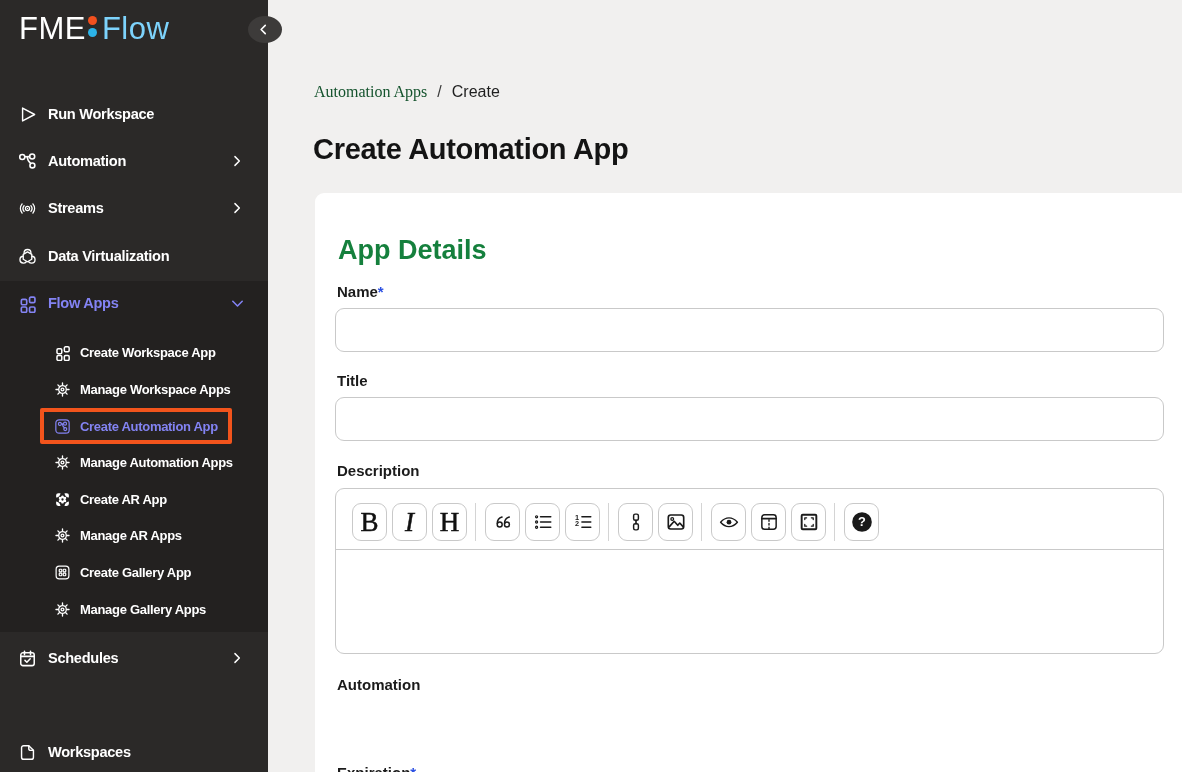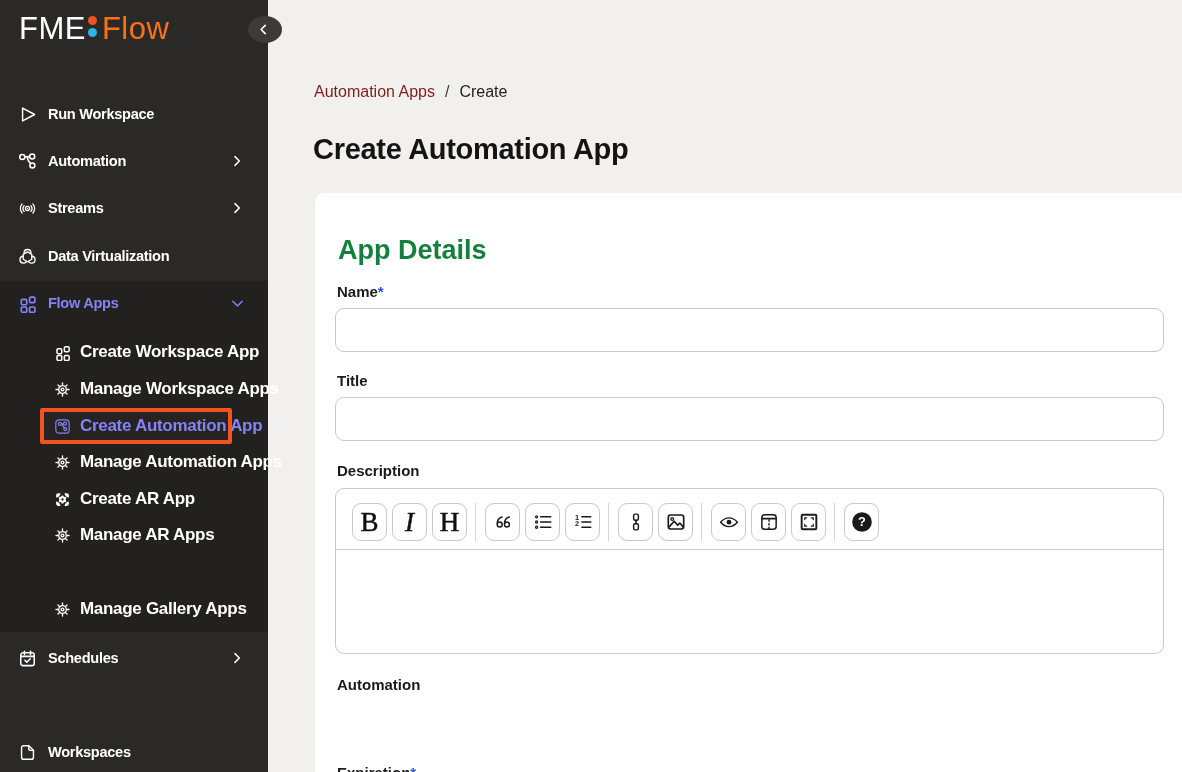--- a/index.html
+++ b/index.html
@@ -8,41 +8,41 @@
 
   
   .sidebar { position:absolute; left:0; top:0; width:268px; height:772px; background:#2b2928; z-index:5; }
   .expanded-bg { position:absolute; left:0; top:281px; width:268px; height:351px; background:#232120; }
   .logo { position:absolute; left:19px; top:13px; height:32px; display:flex; align-items:center; }
   .logo .fme { color:#fff; font-weight:400; font-size:31px; letter-spacing:0.5px; }
   .logo .dots { width:9px; margin:0 5px 0 2px; height:30px; position:relative; }
   .logo .dots i { position:absolute; left:0; width:9px; height:9px; border-radius:50%; }
   .logo .dots i.o { top:2px; background:#f2501e; }
   .logo .dots i.c { top:13.5px; background:#2cb3e8; }
-  .logo .flow { color:#f97316; font-weight:400; font-size:31px; letter-spacing:0.5px; }
+  .logo .flow { color:#7dd3fc; font-weight:400; font-size:31px; letter-spacing:0.5px; }
 
   .mi { position:absolute; left:0; width:256px; height:36px; display:flex; align-items:center; color:#fff; font-size:14.6px; font-weight:700; letter-spacing:-0.3px; }
   .mi .ic { position:absolute; left:17px; width:20px; height:20px; display:flex; align-items:center; justify-content:center; }
   .mi .tx { position:absolute; left:48px; white-space:nowrap; }
   .mi .chev { position:absolute; left:230px; width:14px; height:14px; }
 
-  .smi { position:absolute; left:0; width:265px; height:30px; display:flex; align-items:center; color:#fff; font-size:17px; font-weight:700; letter-spacing:-0.3px; }
+  .smi { position:absolute; left:0; width:265px; height:30px; display:flex; align-items:center; color:#fff; font-size:13px; font-weight:700; letter-spacing:-0.3px; }
   .smi .ic { position:absolute; left:54px; width:17px; height:17px; display:flex; align-items:center; justify-content:center; }
   .smi .tx { position:absolute; left:80px; white-space:nowrap; }
 
   .purple { color:#8383f3 !important; }
   .sel-box { position:absolute; left:40px; top:408px; width:192px; height:36px; border:4px solid #f2541c; border-radius:2px; background:#262322; z-index:0; }
   .mi,.smi { z-index:1; }
 
   .collapse-btn { position:absolute; left:248px; top:16px; width:34px; height:27px; background:#3d3b3a; border-radius:50%; z-index:6; display:flex; align-items:center; justify-content:center; }
 
   
   .main { position:absolute; left:268px; top:0; width:914px; height:772px; }
   .crumbs { position:absolute; left:46px; top:83px; font-size:16px; color:#1f1f1f; }
-  .crumbs a { color:#7f1d1d; text-decoration:none; }
+  .crumbs a { color:#14532d; text-decoration:none;font-family:Liberation Serif, serif; }
   .crumbs .sep { margin:0 10px; color:#3c3c3c; }
   h1 { position:absolute; left:45px; top:133px; font-size:29px; font-weight:700; color:#141414; letter-spacing:-0.3px; }
 
   .card { position:absolute; left:47px; top:193px; width:880px; height:700px; background:#fff; border-radius:9px; }
   .card h2 { position:absolute; left:23px; top:42px; font-size:27px; font-weight:700; color:#15803d; }
   .lbl { position:absolute; left:22px; font-size:15px; font-weight:700; color:#1b1b1b; }
   .lbl .req { color:#2c50e2; }
   .inp { position:absolute; left:20px; width:829px; height:44px; border:1px solid #c9c9c9; border-radius:9px; background:#fff; }
 
   .editor { position:absolute; left:20px; top:295px; width:829px; height:166px; border:1px solid #c9c9c9; border-radius:9px; background:#fff; }
@@ -288,20 +288,32 @@
 <div class="smi" style="top:520px;">
       <span class="ic">
         <svg width="17" height="17" viewBox="0 0 24 24" fill="none" stroke="#fff" stroke-width="1.9" stroke-linecap="round" stroke-linejoin="round">
           <circle cx="12" cy="12" r="5.4"></circle>
           <circle cx="12" cy="12" r="2"></circle>
           <path d="M12 2.8v2.6 M12 18.6v2.6 M2.8 12h2.6 M18.6 12h2.6 M5.5 5.5l1.9 1.9 M16.6 16.6l1.9 1.9 M18.5 5.5l-1.9 1.9 M7.4 16.6l-1.9 1.9"></path>
         </svg>
       </span>
       <span class="tx">Manage AR Apps</span>
     </div>
+<div class="smi" style="top:557px;">
+      <span class="ic">
+        <svg width="17" height="17" viewBox="0 0 24 24" fill="none" stroke="#fff" stroke-width="1.7" stroke-linecap="round" stroke-linejoin="round">
+          <rect x="3" y="3" width="18" height="18" rx="4.4"></rect>
+          <rect x="7.4" y="7.4" width="3.6" height="3.6" rx="0.9"></rect>
+          <rect x="13" y="7.4" width="3.6" height="3.6" rx="0.9"></rect>
+          <rect x="7.4" y="13" width="3.6" height="3.6" rx="0.9"></rect>
+          <rect x="13" y="13" width="3.6" height="3.6" rx="0.9"></rect>
+        </svg>
+      </span>
+      <span class="tx">Create Gallery App</span>
+    </div>
 <div class="smi" style="top:594px;">
       <span class="ic">
         <svg width="17" height="17" viewBox="0 0 24 24" fill="none" stroke="#fff" stroke-width="1.9" stroke-linecap="round" stroke-linejoin="round">
           <circle cx="12" cy="12" r="5.4"></circle>
           <circle cx="12" cy="12" r="2"></circle>
           <path d="M12 2.8v2.6 M12 18.6v2.6 M2.8 12h2.6 M18.6 12h2.6 M5.5 5.5l1.9 1.9 M16.6 16.6l1.9 1.9 M18.5 5.5l-1.9 1.9 M7.4 16.6l-1.9 1.9"></path>
         </svg>
       </span>
       <span class="tx">Manage Gallery Apps</span>
     </div>

